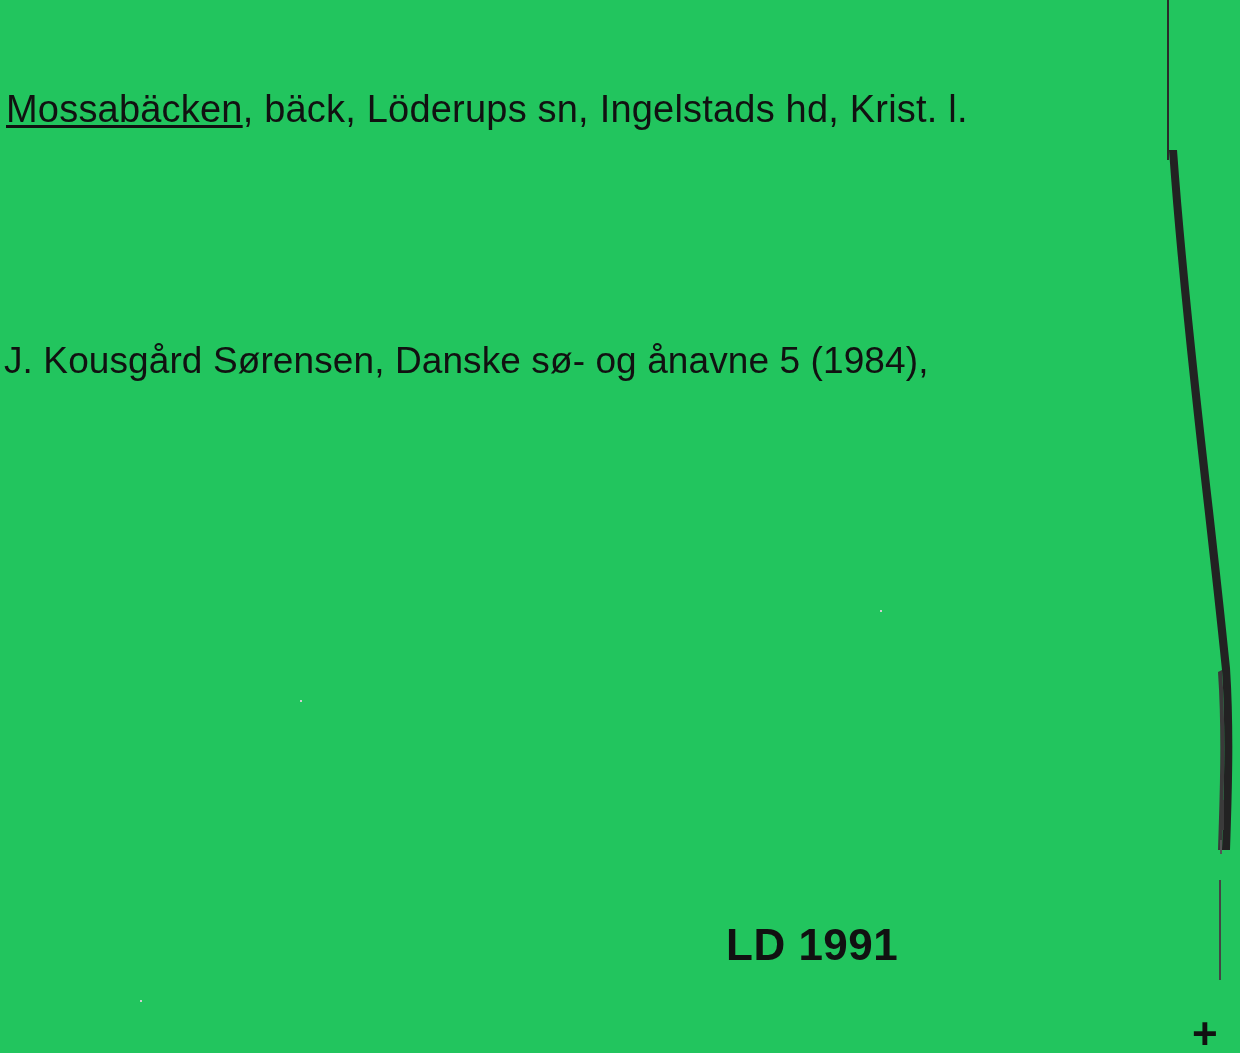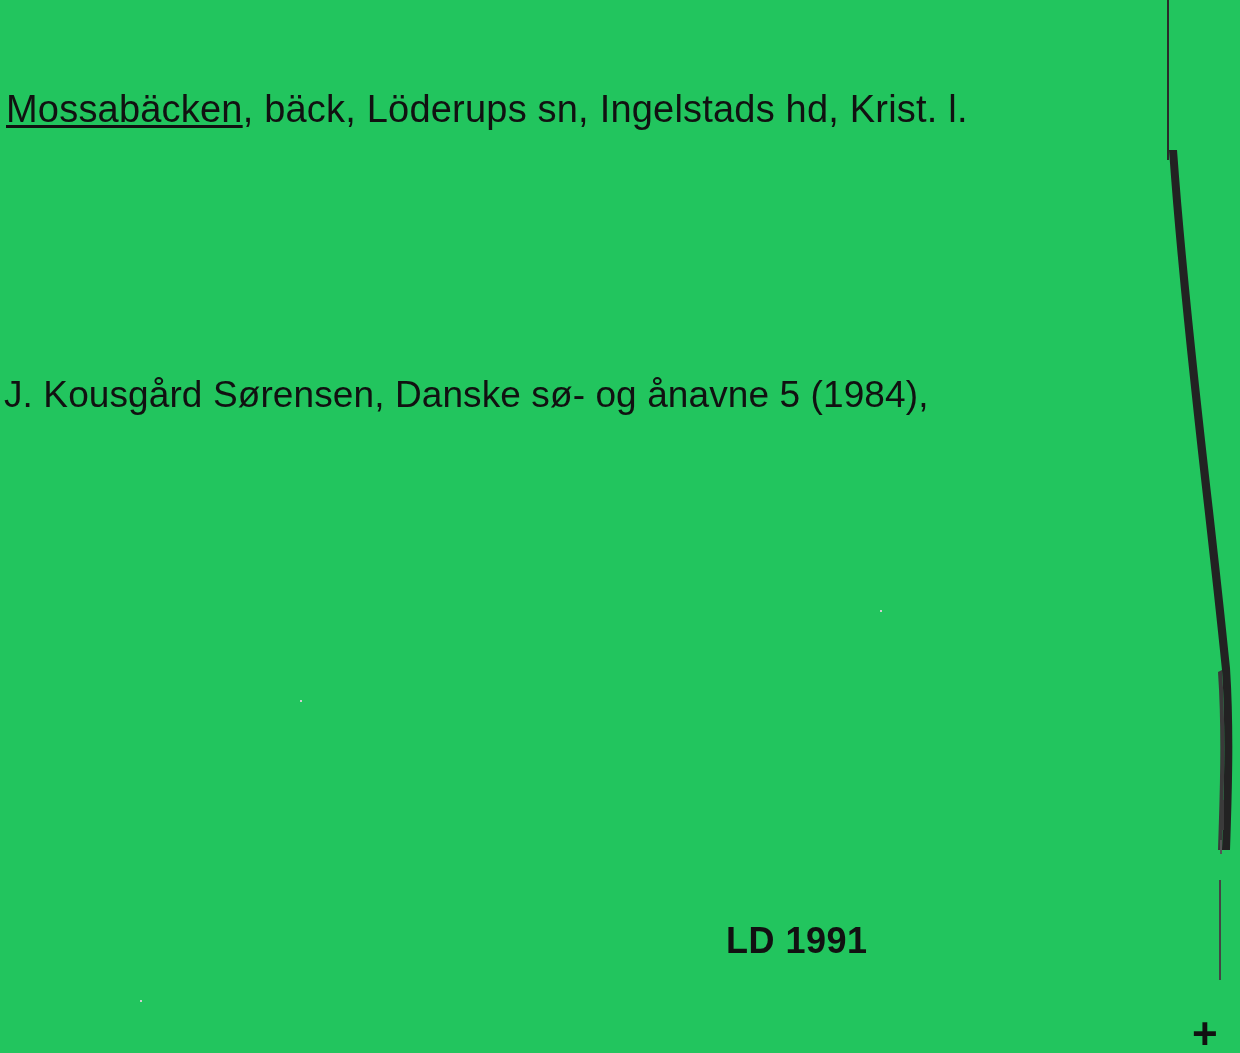--- a/index.html
+++ b/index.html
@@ -37,29 +37,29 @@
     position: absolute;
     left: 4px;
     top: 338px;
     font-size: 37px;
     line-height: 1.27;
     letter-spacing: 0.1px;
   }
   .etym-heading {
     font-size: 35px;
   }
-  .etym-ref-1 { white-space: nowrap; margin-top: 34px; }
+  .etym-ref-1 { white-space: nowrap; }
   .etym-ref-2 { white-space: nowrap; }
 
   
   .footer-mark {
     position: absolute;
     left: 726px;
     top: 920px;
-    font-size: 36px;
+    font-size: 44px;
     font-weight: 700;
     letter-spacing: 0.5px;
   }
 
   
   .edge-line-top {
     position: absolute;
     left: 1167px;
     top: 0px;
     width: 2px;

